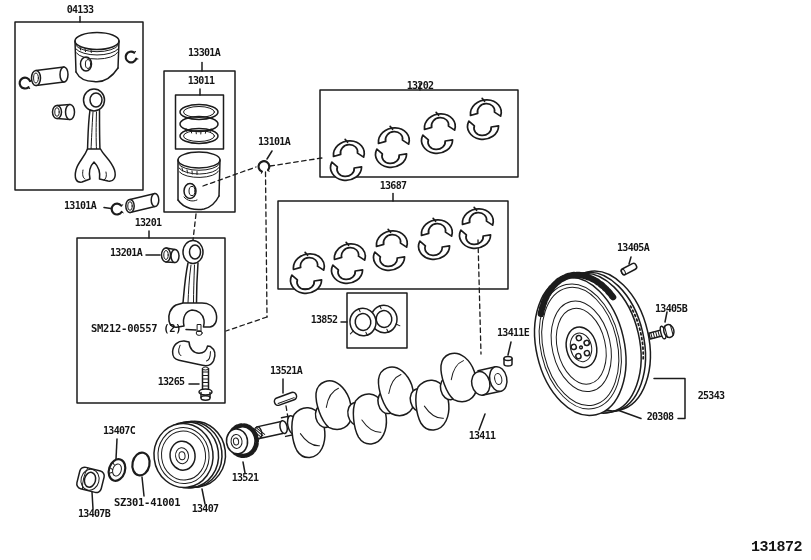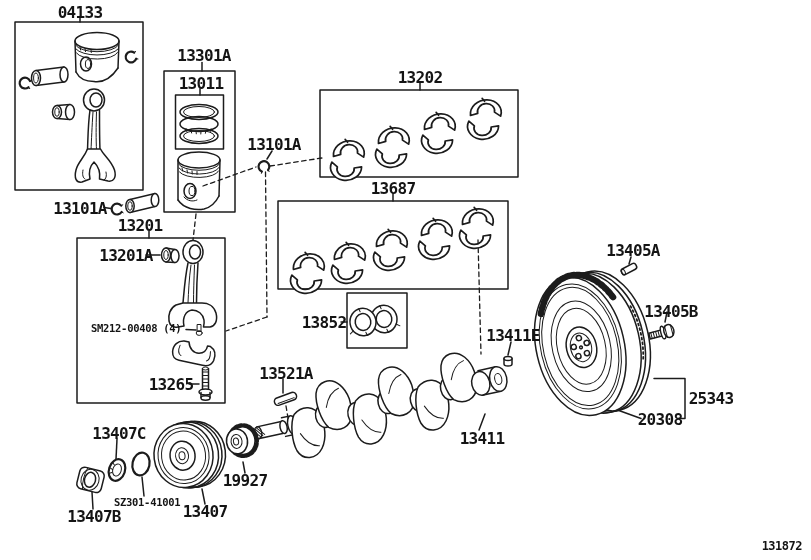--- a/index.html
+++ b/index.html
@@ -7,24 +7,24 @@
           font-family:"DejaVu Sans Mono",monospace;}
   svg{position:absolute;left:0;top:0;}
   svg *{stroke:#1c1c1c;fill:none;stroke-width:1.5;stroke-linecap:round;stroke-linejoin:round;}
   svg .w{fill:#ffffff;}
   svg .thin{stroke-width:1;}
   svg .dash{stroke-dasharray:4.5 3.5;stroke-width:1.3;}
   svg .teeth{stroke-width:6.5;stroke-dasharray:2.6 2.6;}
   svg .gteeth{stroke-width:4;stroke-dasharray:2.6 2.2;}
   svg .dots{stroke-width:1.8;stroke-dasharray:1.8 3;}
   svg .fat{stroke-width:2.2;}
-  .lbl{position:absolute;transform:translateX(-50%);font-weight:bold;font-size:16px;
+  .lbl{position:absolute;transform:translateX(-50%);font-weight:bold;font-size:10px;
        letter-spacing:-0.7px;color:#141414;white-space:nowrap;cursor:default;line-height:1.1;}
   .lbl.sm{font-size:10.5px;letter-spacing:-0.3px;transform:none;}
-  .lbl.footer{transform:none;font-size:12px;letter-spacing:-0.5px;}
+  .lbl.footer{transform:none;font-size:15px;letter-spacing:-0.5px;font-family:Liberation Mono, monospace;}
 </style>
 </head>
 <body>
 
 <div class="canvas">
 
 <svg width="811" height="560" viewBox="0 0 811 560">
   <defs>
     <path id="shellP" class="w" d="M -14,1 A 13.5,11.5 0 1 1 11.5,7 L 7,2.5 A 7.5,6.5 0 1 0 -7.5,0.5 Z"></path>
     <g id="bearing">
@@ -306,36 +306,36 @@
   </g>
   <g transform="translate(285,399) rotate(-20)">
     <rect class="w" x="-11" y="-3.8" width="23" height="7.6" rx="3.6"></rect>
     <path class="thin" d="M -8,1.8 L 9,1.8"></path>
   </g>
 </svg>
 
 <div class="lbl" style="left:80px;top:4px">04133</div>
 <div class="lbl" style="left:204px;top:47px">13301A</div>
 <div class="lbl" style="left:201px;top:75px">13011</div>
-<div class="lbl" style="left:420px;top:69px">13202</div>
+<div class="lbl" style="left:420px;top:80px">13202</div>
 <div class="lbl" style="left:80px;top:200px">13101A</div>
 <div class="lbl" style="left:274px;top:136px">13101A</div>
 <div class="lbl" style="left:393px;top:180px">13687</div>
-<div class="lbl" style="left:140px;top:217px">13201</div>
+<div class="lbl" style="left:148px;top:217px">13201</div>
 <div class="lbl" style="left:126px;top:247px">13201A</div>
-<div class="lbl sm" style="left:91px;top:323px">SM212-00408 (4)</div>
+<div class="lbl sm" style="left:91px;top:323px">SM212-00557 (2)</div>
 <div class="lbl" style="left:171px;top:376px">13265</div>
 <div class="lbl" style="left:324px;top:314px">13852</div>
 <div class="lbl" style="left:286px;top:365px">13521A</div>
 <div class="lbl" style="left:513px;top:327px">13411E</div>
 <div class="lbl" style="left:482px;top:430px">13411</div>
 <div class="lbl" style="left:633px;top:242px">13405A</div>
 <div class="lbl" style="left:671px;top:303px">13405B</div>
 <div class="lbl" style="left:711px;top:390px">25343</div>
 <div class="lbl" style="left:660px;top:411px">20308</div>
 <div class="lbl" style="left:119px;top:425px">13407C</div>
 <div class="lbl" style="left:94px;top:508px">13407B</div>
 <div class="lbl sm" style="left:114px;top:497px">SZ301-41001</div>
 <div class="lbl" style="left:205px;top:503px">13407</div>
-<div class="lbl" style="left:245px;top:472px">19927</div>
+<div class="lbl" style="left:245px;top:472px">13521</div>
 <div class="lbl footer" style="right:9px;top:540px;left:auto">131872</div>
 
 </div>
 
 </body></html>

